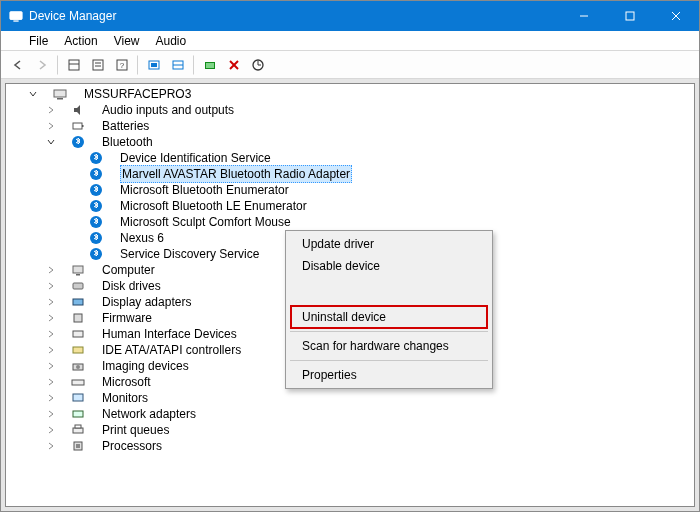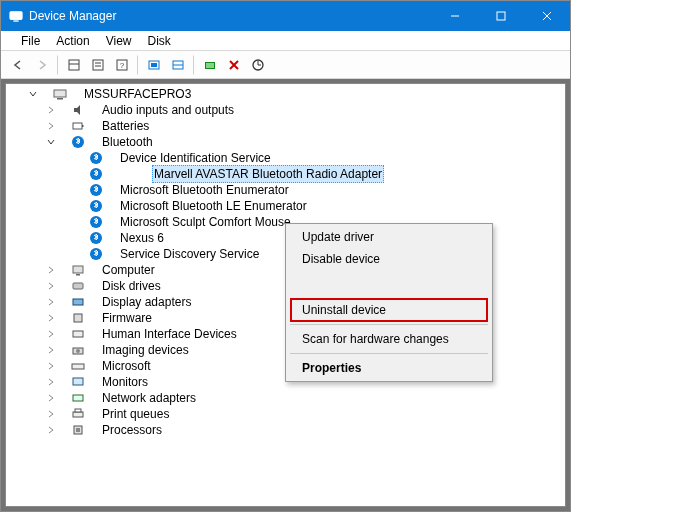--- a/index.html
+++ b/index.html
@@ -1,43 +1,43 @@
 <!DOCTYPE html>
 <html><head>
 <meta charset="utf-8">
 <style>
   * { box-sizing: border-box; font-family: "Segoe UI", Tahoma, sans-serif; }
   body { margin: 0; background: #fff; }
-  .window { width: 571px; height: 512px; border: 1px solid #8a8a8a; position: relative; background: #737373; display:flex; flex-direction:column;justify-content:center; }
+  .window { width: 700px; height: 512px; border: 1px solid #8a8a8a; position: relative; background: #e5e5e5; display:flex; flex-direction:column;justify-content:center; }
   .titlebar { height: 30px; background: #0a78d4; color: #fff; display: flex; align-items: center; font-size: 12px; }
   .titlebar .icon { margin: 0 6px 0 8px; display:inline-flex; }
   .title-text { flex: 0 0 auto; }
   .title-spacer { flex: 1 1 auto; }
   .winbtn { width: 46px; height: 30px; display:flex; align-items:center; justify-content:center; color:#fff; }
-  .menubar { height: 20px; display:flex; align-items:center; font-size: 12px; border-bottom: 1px solid #d8d8d8; padding: 0 12px; background:#fff; }
+  .menubar { height: 20px; display:flex; align-items:center; font-size: 12px; border-bottom: 1px solid #d8d8d8; padding: 0 20px; background:#fff; }
   .menubar span { padding: 2px 8px; }
   .toolbar { height: 28px; display:flex; align-items:center; border-bottom: 1px solid #d8d8d8; padding: 0 6px; gap:2px; background:#fdfdfd; }
   .tbtn { width: 22px; height: 22px; display:flex; align-items:center; justify-content:center; border:1px solid transparent; }
   .tbtn.sep { width:0; border-left:1px solid #d0d0d0; margin:0 2px; height:20px; }
   .tbtn svg { display:block; }
   .content { flex:1 1 auto; position:relative; padding:4px; overflow:hidden; }
   .tree-pane { position:absolute; inset:4px; border:1px solid #888; background:#fff; overflow:auto; }
   .tree { font-size: 12px; line-height: 16px; padding: 2px 0 2px 2px; user-select:none; }
   .node { display:flex; align-items:center; height:16px; white-space:nowrap;gap:12px; }
   .expander { width:14px; display:flex; align-items:center; justify-content:center; color:#666; }
   .expander svg { display:block; }
   .node .icon { width:16px; height:16px; margin-right:4px; display:inline-flex; align-items:center; justify-content:center; }
   .indent-1 { padding-left: 18px; }
   .indent-2 { padding-left: 36px; }
   .indent-3 { padding-left: 54px; }
   .lbl { }
-  .selected .lbl { background:#cde8ff; border:1px dotted #3399ff; padding:0 1px;margin-left:32px; }
-  .ctxmenu { position:absolute; left:284px; top:144px; width:208px; background:#f0f0f0; border:1px solid #9a9a9a; box-shadow: 2px 3px 5px rgba(0,0,0,.25); font-size:12px; padding:2px; }
+  .selected .lbl { background:#cde8ff; border:1px dotted #3399ff; padding:0 1px; }
+  .ctxmenu { position:absolute; left:284px; top:151px; width:208px; background:#f0f0f0; border:1px solid #9a9a9a; box-shadow: 2px 3px 5px rgba(0,0,0,.25); font-size:12px; padding:2px; }
   .ctxmenu .mi { padding:4px 14px; }
-  .ctxmenu .mi.bold { font-weight:700; }
+  .ctxmenu .mi.bold { font-weight:400; }
   .ctxmenu .sep { height:0; border-top:1px solid #c8c8c8; margin:3px 2px; }
   .ctxmenu .highlight { position:relative;margin-top:29px; }
   .ctxmenu .highlight::after { content:""; position:absolute; left:2px; right:2px; top:-1px; bottom:-1px; border:2px solid #d20000; pointer-events:none; }
   
   .tree-pane::-webkit-scrollbar { width:16px; }
   .tree-pane::-webkit-scrollbar-track { background:#f0f0f0; }
   .tree-pane::-webkit-scrollbar-thumb { background:#c2c2c2; border:1px solid #a8a8a8; }
 </style>
 </head>
 <body>
@@ -68,21 +68,21 @@
           <line x1="1" y1="1" x2="9" y2="9" stroke="#fff" stroke-width="1"></line>
           <line x1="9" y1="1" x2="1" y2="9" stroke="#fff" stroke-width="1"></line>
         </svg>
       </div>
   </div>
 
   <div class="menubar">
     <span>File</span>
     <span>Action</span>
     <span>View</span>
-    <span>Disk</span>
+    <span>Audio</span>
   </div>
 
   <div class="toolbar">
     <div class="tbtn">
         <svg width="14" height="14">
           <path d="M9 3 L4 7 L9 11" fill="none" stroke="#555" stroke-width="1.6"></path>
         </svg>
       </div>
     <div class="tbtn">
         <svg width="14" height="14">
@@ -335,20 +335,33 @@
               <svg width="10" height="10">
                 <path d="M3 2 L7 5 L3 8" fill="none" stroke="#888"></path>
               </svg>
             </span>
           <span class="icon">
               <svg width="14" height="14">
                 <rect x="2" y="4" width="10" height="6" fill="#eee" stroke="#555"></rect>
               </svg>
             </span>
           <span class="lbl">Human Interface Devices</span>
+        </div>
+        <div class="node indent-2">
+          <span class="expander">
+              <svg width="10" height="10">
+                <path d="M3 2 L7 5 L3 8" fill="none" stroke="#888"></path>
+              </svg>
+            </span>
+          <span class="icon">
+              <svg width="14" height="14">
+                <rect x="2" y="4" width="10" height="6" fill="#f3e29b" stroke="#883"></rect>
+              </svg>
+            </span>
+          <span class="lbl">IDE ATA/ATAPI controllers</span>
         </div>
         <div class="node indent-2">
           <span class="expander">
               <svg width="10" height="10">
                 <path d="M3 2 L7 5 L3 8" fill="none" stroke="#888"></path>
               </svg>
             </span>
           <span class="icon">
               <svg width="14" height="14">
                 <rect x="2" y="5" width="10" height="6" fill="#ddd" stroke="#555"></rect>

